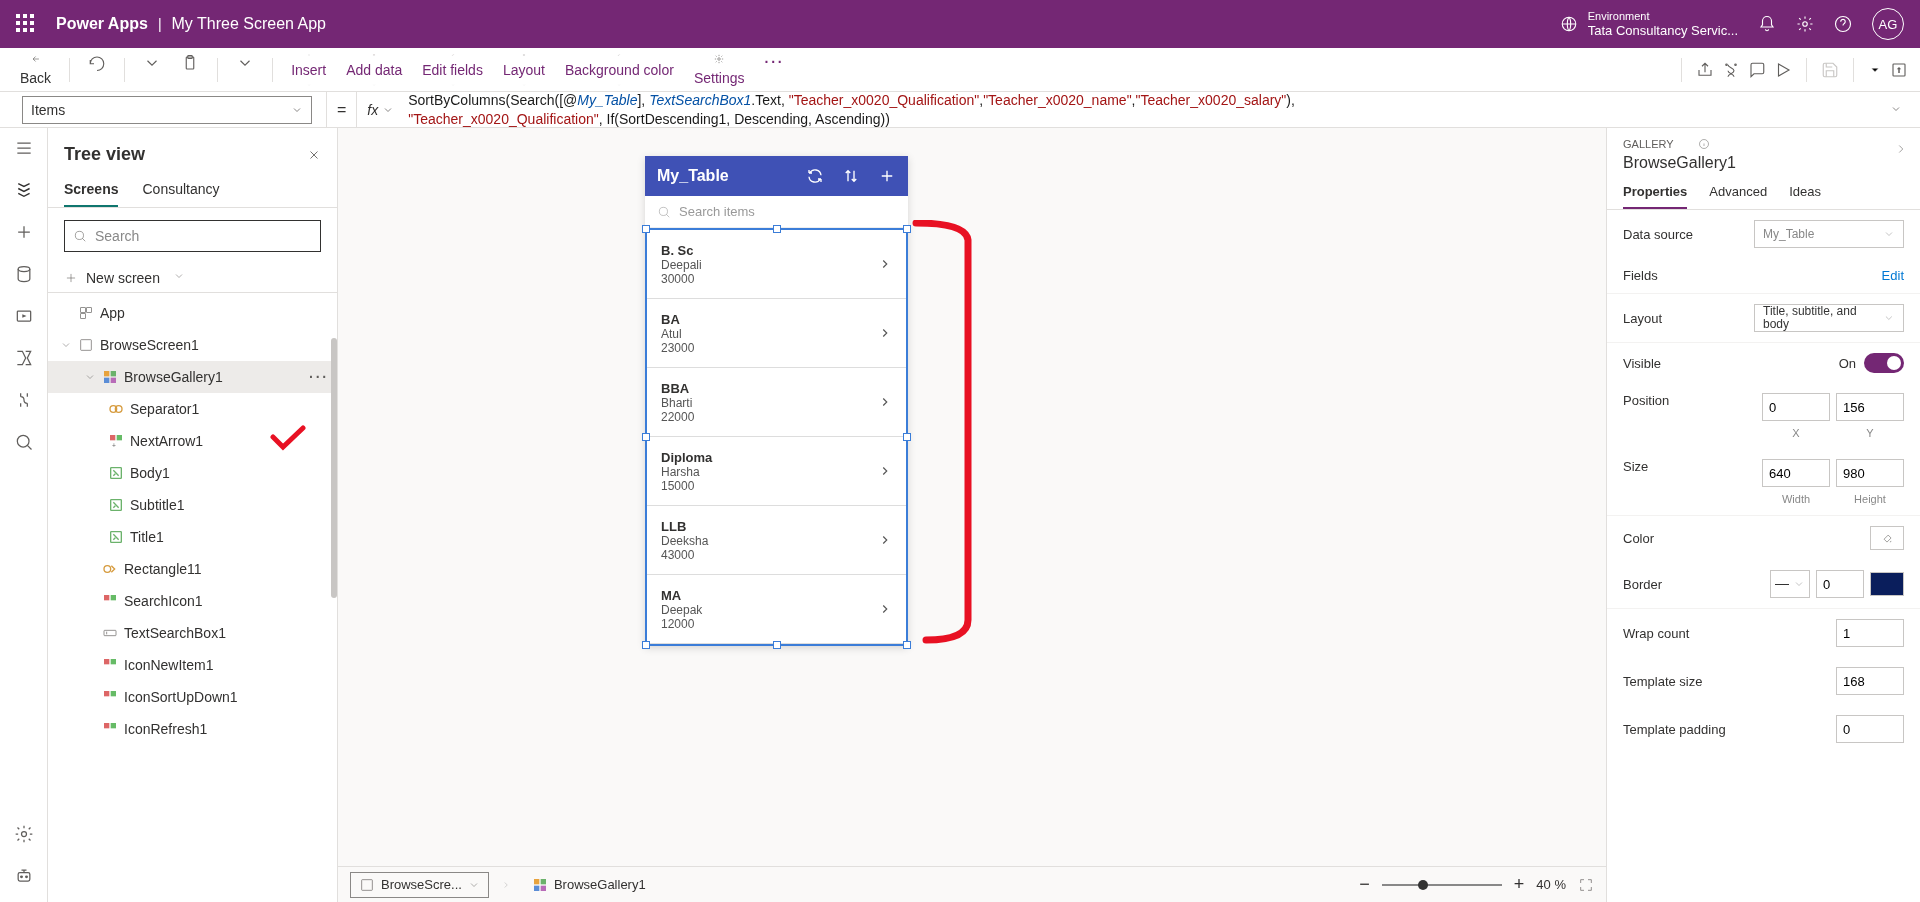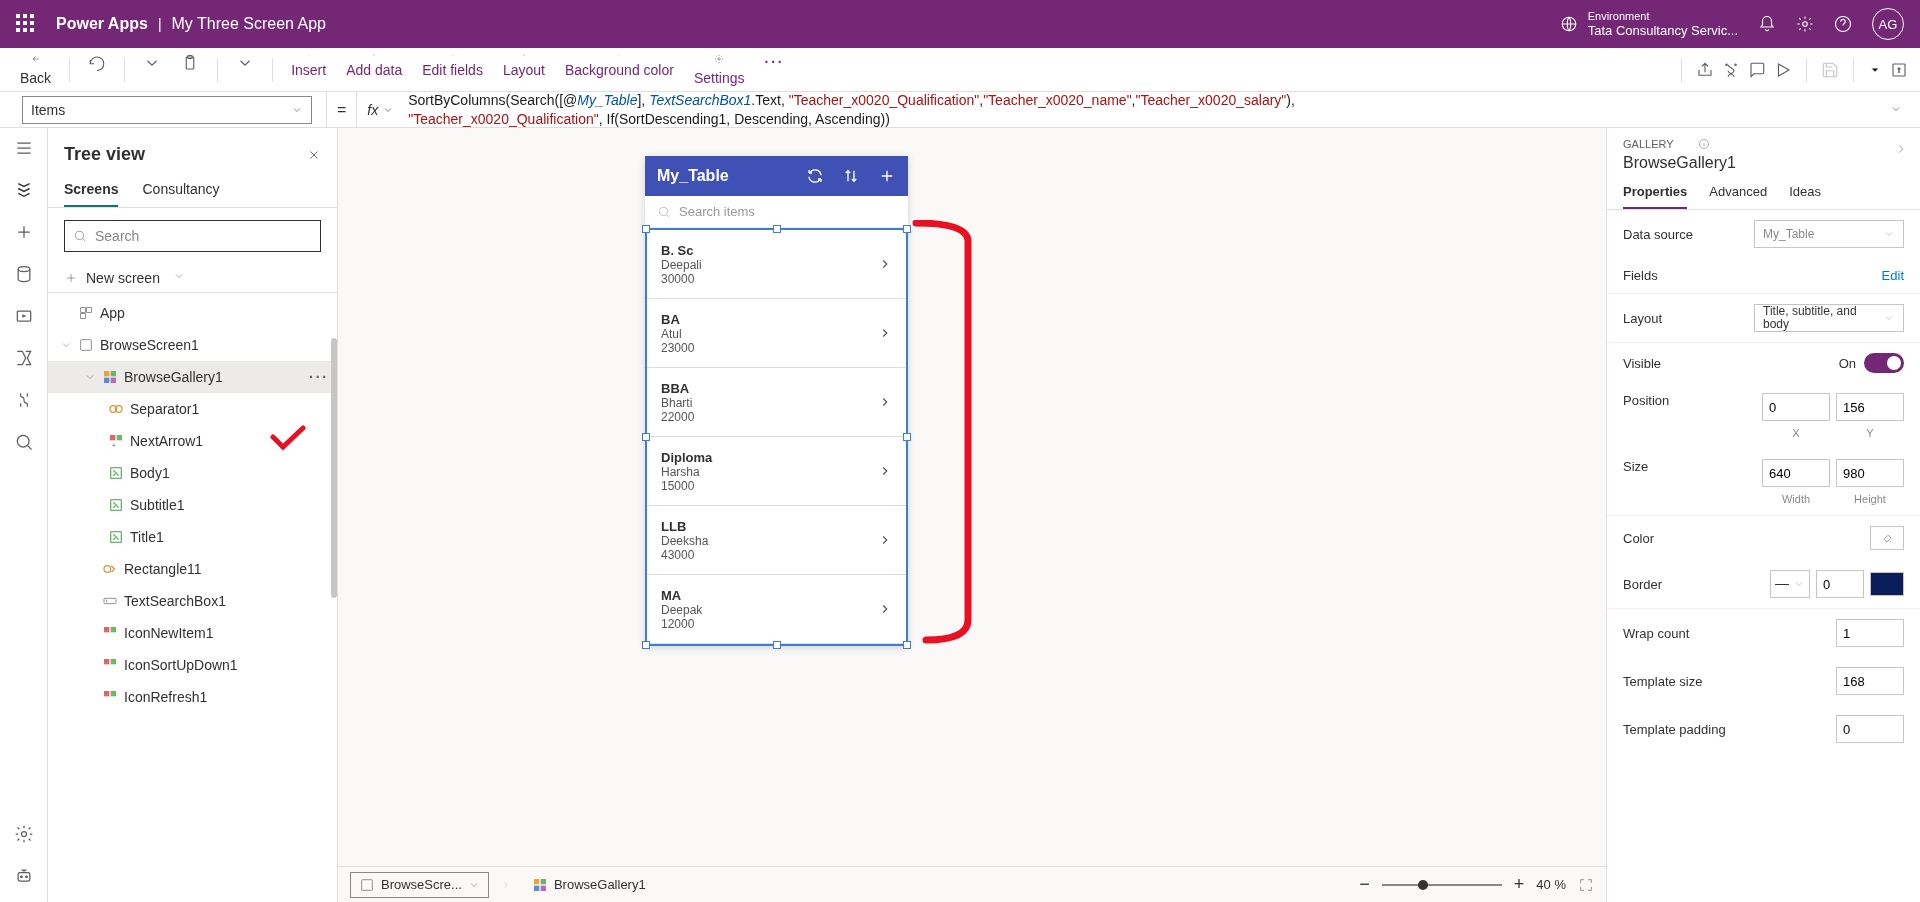--- a/index.html
+++ b/index.html
@@ -446,20 +446,28 @@
       <div class="tnode pad1">
           <span style="width:12px"></span>
           <svg class="ticon" viewBox="0 0 24 24" style="stroke:#d69b3e;fill:none;stroke-width:2">
             <circle cx="8" cy="12" r="5"></circle>
             <path d="M14 7l5 5-5 5"></path>
           </svg>
           <span>Rectangle11</span>
         </div>
       <div class="tnode pad1">
           <span style="width:12px"></span>
+          <svg class="ticon" viewBox="0 0 24 24">
+            <rect x="3" y="3" width="8" height="8" fill="#d66"></rect>
+            <rect x="13" y="3" width="8" height="8" fill="#6b6"></rect>
+          </svg>
+          <span>SearchIcon1</span>
+        </div>
+      <div class="tnode pad1">
+          <span style="width:12px"></span>
           <svg class="ticon" viewBox="0 0 24 24" style="stroke:#605e5c;fill:none">
             <rect x="3" y="8" width="18" height="8" rx="1"></rect>
             <path d="M7 10v4"></path>
           </svg>
           <span>TextSearchBox1</span>
         </div>
       <div class="tnode pad1">
           <span style="width:12px"></span>
           <svg class="ticon" viewBox="0 0 24 24">
             <rect x="3" y="3" width="8" height="8" fill="#d66"></rect>

